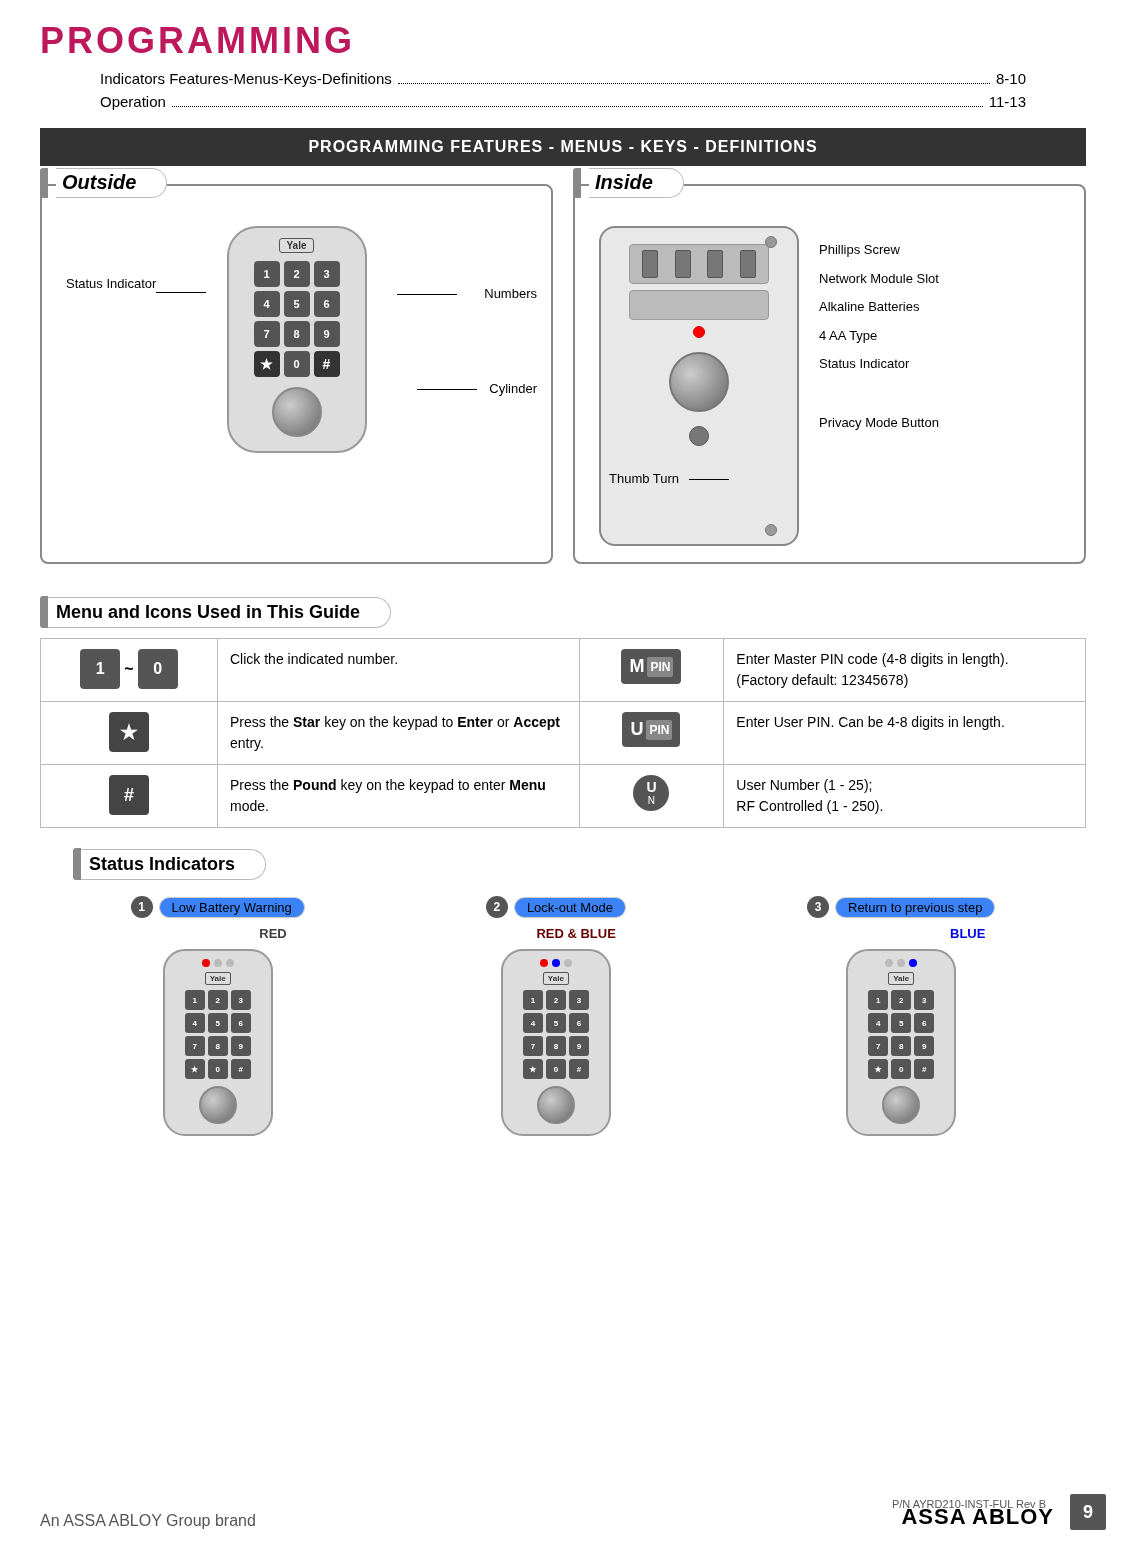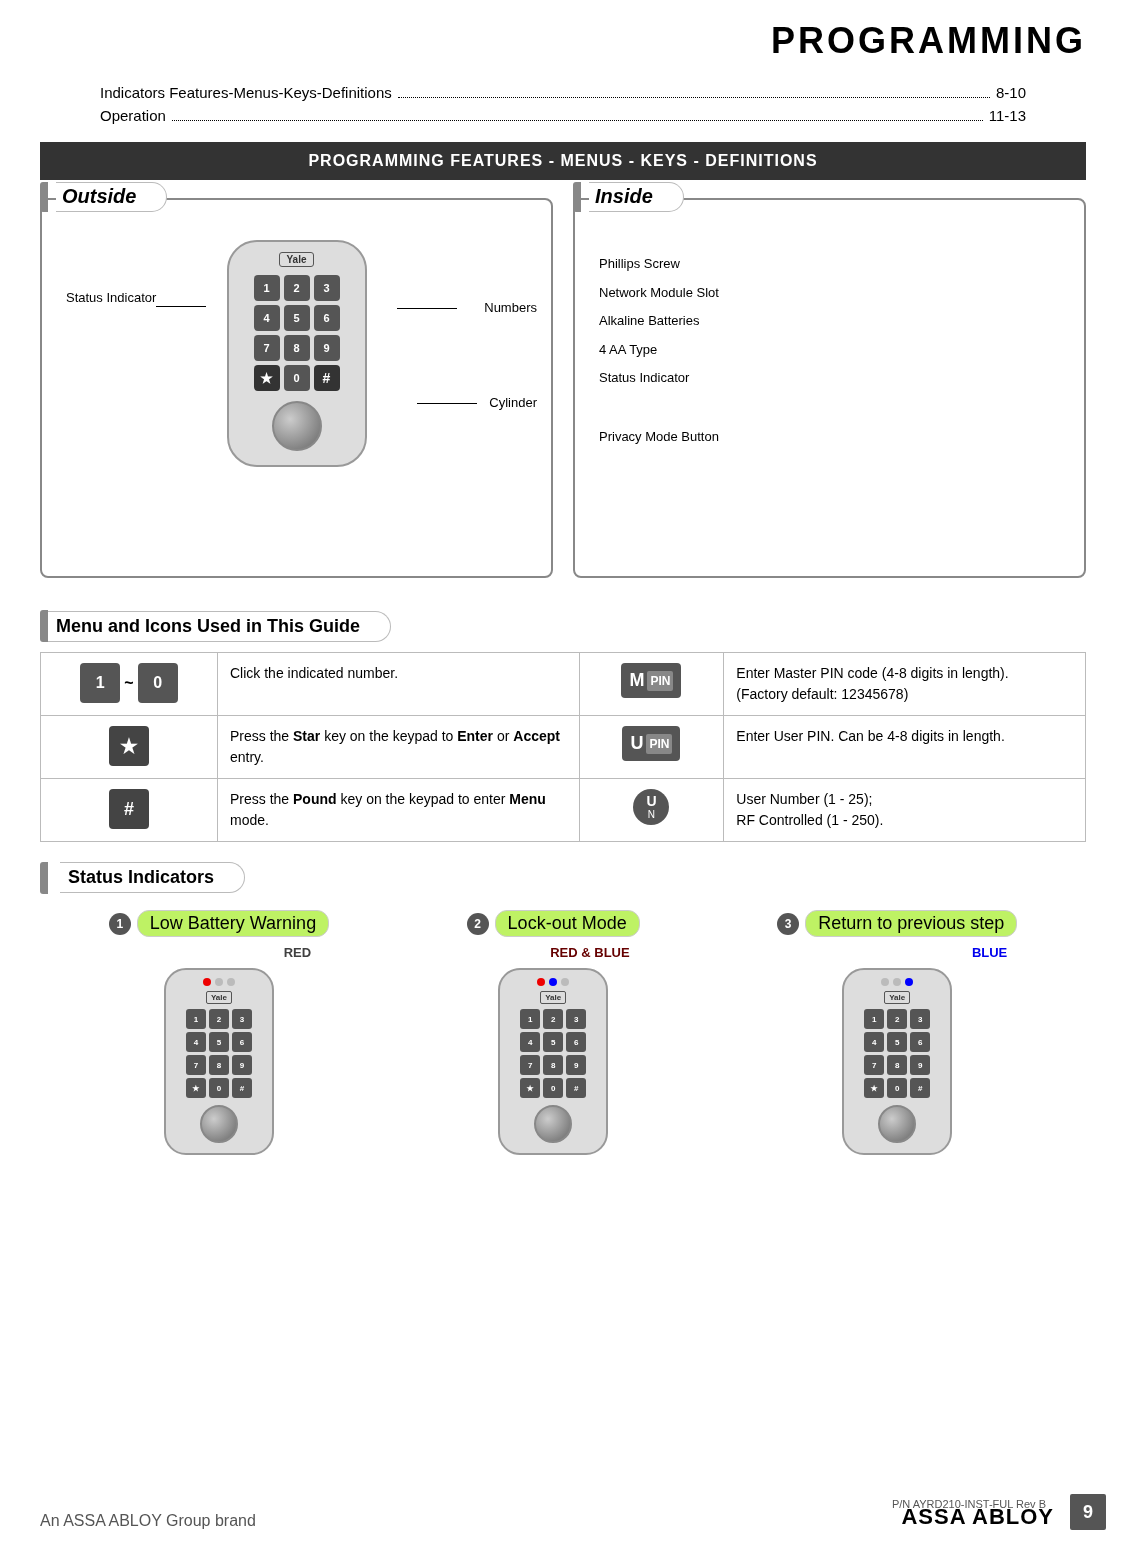--- a/index.html
+++ b/index.html
@@ -15,26 +15,26 @@
     .page {
       width: 1126px;
       min-height: 1550px;
       background: #fff;
       padding: 20px 40px 40px 40px;
       position: relative;
     }
 
     
     .main-title {
-      text-align: right;
+      text-align: left;
       font-size: 36px;
       font-weight: 900;
       letter-spacing: 3px;
-      margin-bottom: 22px;
-      color: #000000;
+      margin-bottom: 8px;
+      color: #be185d;
     }
 
     
     .toc {
       padding: 0 60px;
       margin-bottom: 18px;
     }
     .toc-line {
       font-size: 15px;
       color: #000;
@@ -313,25 +313,25 @@
       background: #555;
       color: #fff;
       font-size: 12px;
       font-weight: bold;
       display: flex;
       align-items: center;
       justify-content: center;
     }
 
     .status-label-pill {
-      background: #bef264;
+      background: #3b82f6;
       border: 1px solid #ccc;
       border-radius: 12px;
       padding: 2px 12px;
-      font-size: 18px;
+      font-size: 13px;
       color: #000;
     }
 
     
     .small-keypad {
       width: 110px;
       background: #ddd;
       border-radius: 22px;
       border: 2px solid #999;
       padding: 8px 8px 10px 8px;
@@ -512,20 +512,51 @@
 
     <div class="panel">
       <div class="section-panel-label">
         <div class="panel-label-bar"></div>
         <div class="panel-label-text">Inside</div>
       </div>
 
       <div class="inside-panel-content">
         <div style="display:flex; gap:0; margin-top:30px; position:relative;">
 
+          <div style="position:relative; flex:0 0 220px;">
+
+            <div style="position:absolute; bottom:60px; left:20px; font-size:13px; z-index:2;">
+              <span>Thumb Turn</span>
+              <div style="position:absolute; top:8px; left:80px; width:40px; height:1px; background:#000;"></div>
+            </div>
+
+            <div style="display:flex; justify-content:center;">
+              <div class="inside-device">
+
+                <div style="width:12px;height:12px;border-radius:50%;background:#999;border:1px solid #777;position:absolute;top:8px;right:20px;"></div>
+
+                <div class="battery-slot">
+                  <div class="battery"></div>
+                  <div class="battery"></div>
+                  <div class="battery"></div>
+                  <div class="battery"></div>
+                </div>
+
+                <div style="width:140px;height:30px;background:#bbb;border:1px solid #999;border-radius:4px;"></div>
+
+                <div style="width:12px;height:12px;border-radius:50%;background:#f00;border:1px solid #c00;"></div>
+
+                <div class="inside-thumb-turn"></div>
+
+                <div style="width:20px;height:20px;border-radius:50%;background:#777;border:1px solid #555;margin-top:8px;"></div>
+
+                <div style="width:12px;height:12px;border-radius:50%;background:#999;border:1px solid #777;position:absolute;bottom:8px;right:20px;"></div>
+              </div>
+            </div>
+          </div>
 
           <div style="flex:1; font-size:13px; line-height:2.2; padding-top:10px; padding-left:10px;">
             <div>Phillips Screw</div>
             <div>Network Module Slot</div>
             <div>Alkaline Batteries</div>
             <div>4 AA Type</div>
             <div>Status Indicator</div>
             <div style="margin-top:30px;">Privacy Mode Button</div>
           </div>
         </div>
@@ -597,21 +628,21 @@
         </td>
         <td class="desc-cell">
           <span>User Number (1 - 25);<br>RF Controlled (1 - 250).</span>
         </td>
       </tr>
     </tbody>
       </table>
   </div>
 
   <div class="status-indicators-section">
-    <div style="display:inline-flex; align-items:flex-start; gap:12px; margin-bottom:16px;">
+    <div style="display:inline-flex; align-items:center; gap:0; margin-bottom:16px;margin-left:33px;">
       <div style="width:8px;height:32px;background:#888;border-radius:3px 0 0 3px;"></div>
       <div style="font-size:18px;font-weight:bold;background:#fff;border:1px solid #bbb;border-left:none;border-radius:0 20px 20px 0;padding:4px 30px 4px 8px;">Status Indicators</div>
     </div>
 
     <div class="status-items-row">
 
       <div class="status-item">
         <div class="status-badge-row">
           <div class="status-num-badge">1</div>
           <div class="status-label-pill">Low Battery Warning</div>

